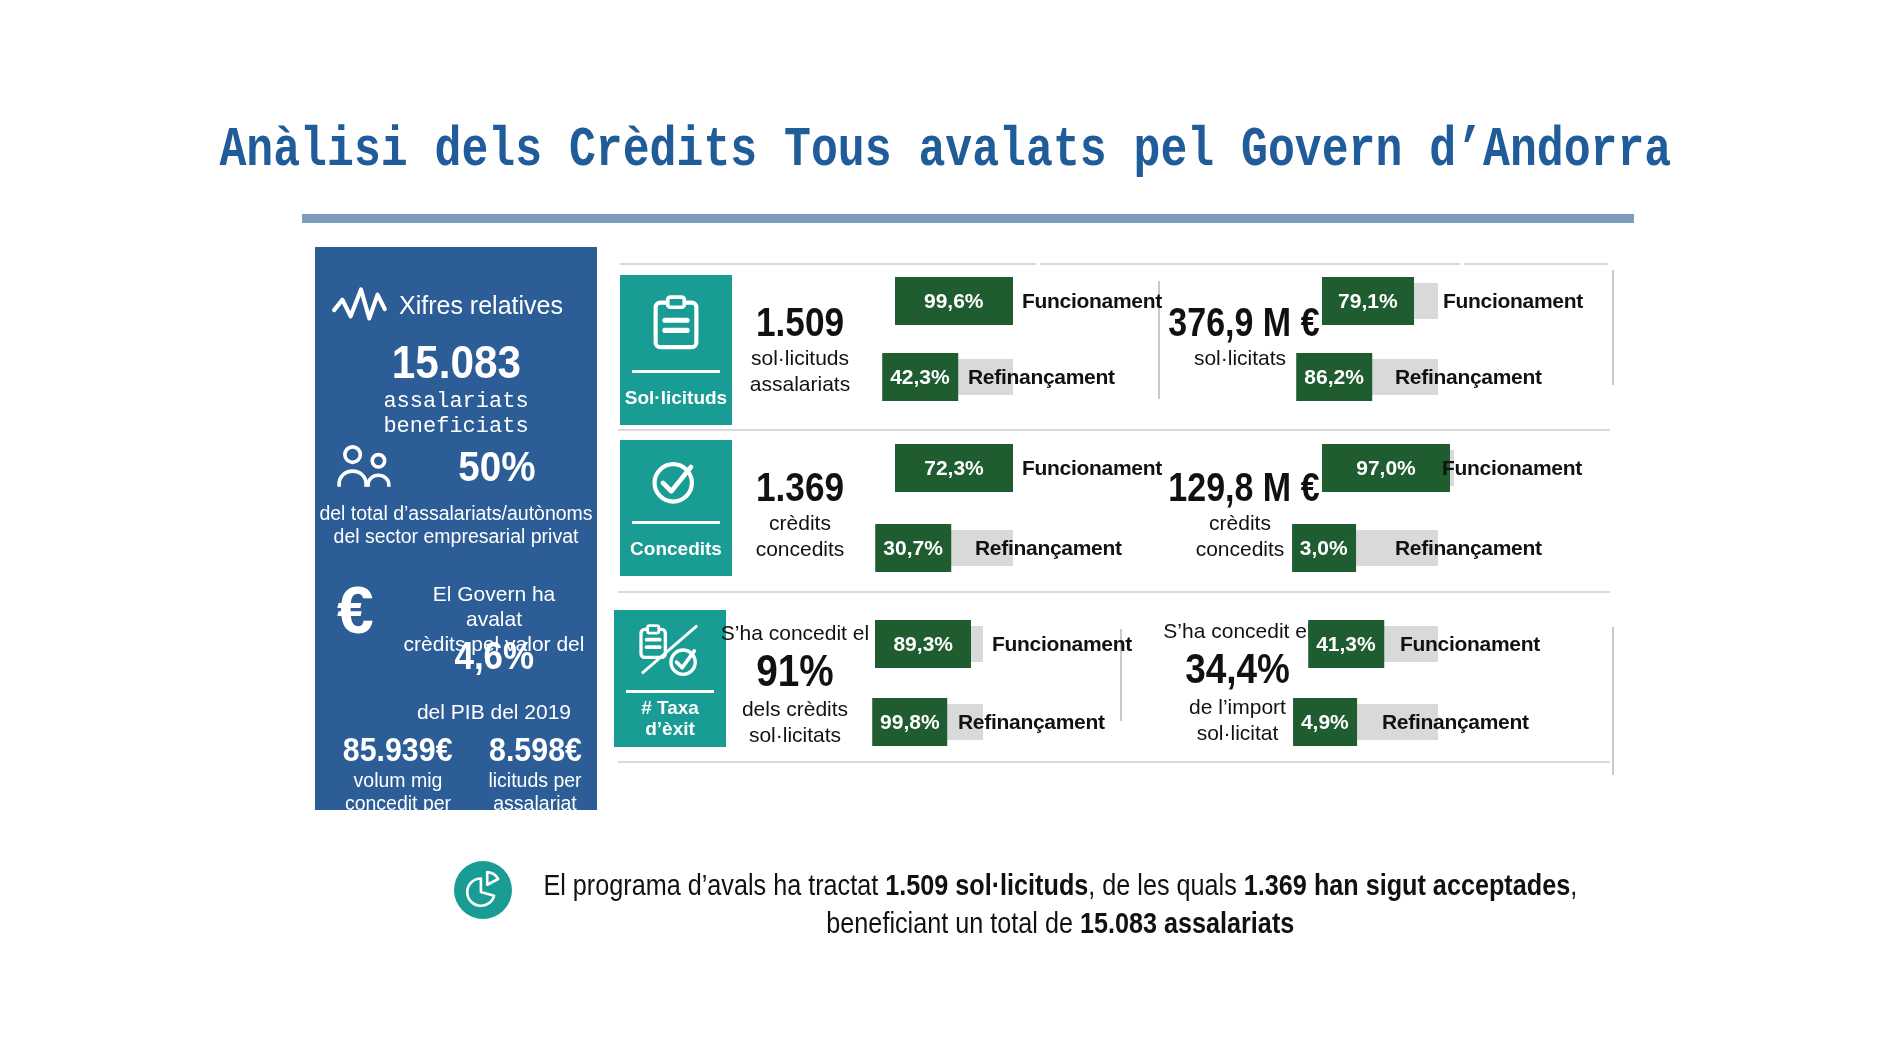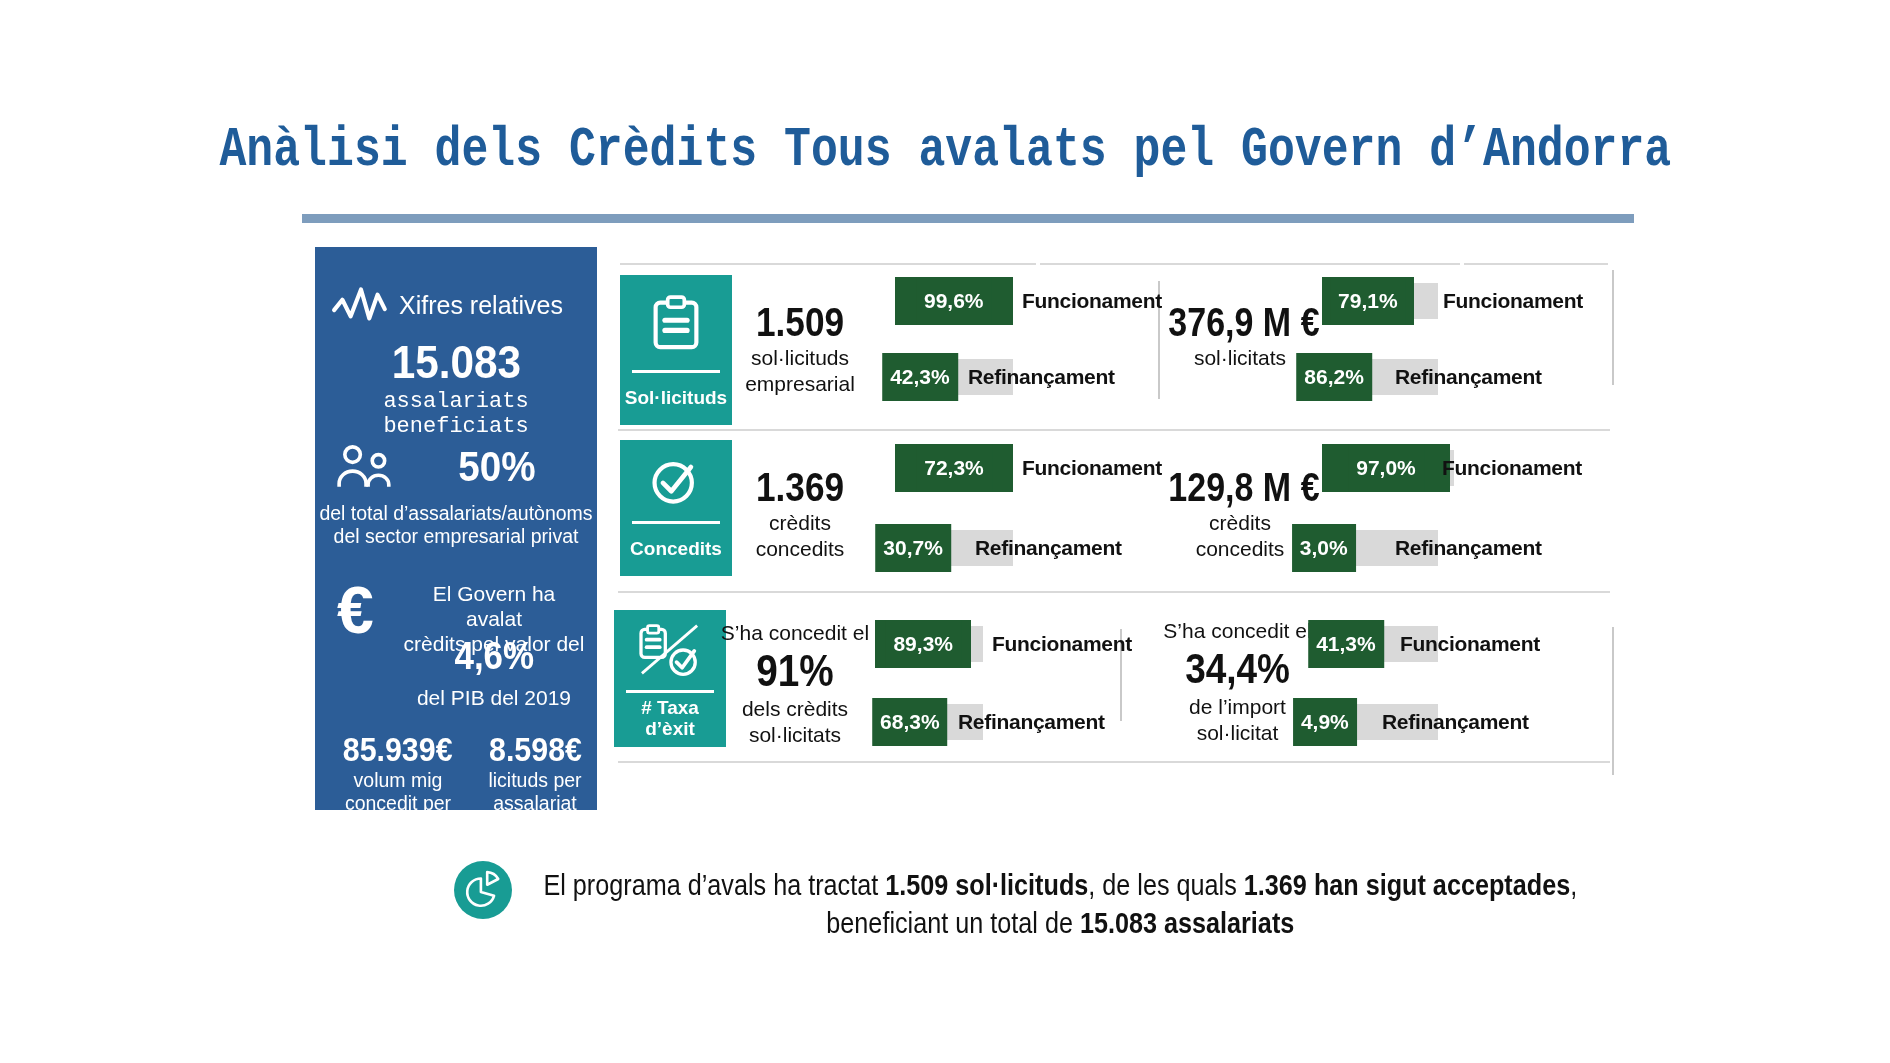--- a/index.html
+++ b/index.html
@@ -95,21 +95,21 @@
     </div>
 
     <span class="abs" style="left:22px;top:330px;font-size:66px;font-weight:700;color:#fff;line-height:66px;">€</span>
     <div class="abs cap" style="left:88px;top:334px;width:182px;text-align:center;font-size:21px;">
       <div>El Govern ha avalat</div>
       <div>crèdits pel valor del</div>
     </div>
     <div class="abs" style="left:88px;top:388px;width:182px;text-align:center;">
       <span class="big" style="font-size:38px;">4,6%</span>
     </div>
-    <div class="abs cap" style="left:88px;top:438px;width:182px;text-align:center;font-size:21px;">del PIB del 2019</div>
+    <div class="abs cap" style="left:88px;top:452px;width:182px;text-align:center;font-size:21px;">del PIB del 2019</div>
 
     <div class="abs" style="left:4px;top:484px;width:158px;text-align:center;">
       <span class="big" style="font-size:33px;">85.939€</span>
       <div class="cap" style="font-size:19.5px;line-height:23px;">
         <div>volum mig</div>
         <div>concedit per</div>
         <div>crèdit</div>
       </div>
     </div>
     <div class="abs" style="left:162px;top:484px;width:116px;text-align:center;">
@@ -141,21 +141,21 @@
         <line x1="15" y1="39" x2="39" y2="39" stroke="#fff" stroke-width="5.5" stroke-linecap="round"></line>
       </svg>
     </span>
     <div class="tealrule"></div>
     <div class="tablabel">Sol·licituds</div>
   </div>
 
   <div class="abs statblock" style="left:725px;top:300px;width:150px;">
     <span class="num" style="font-size:40px;">1.509</span>
     <div class="cap">sol·licituds</div>
-    <div class="cap">empresarial</div>
+    <div class="cap">assalariats</div>
   </div>
 
   <div class="bar" style="left:895px;top:277px;width:118px;">
     <div class="track"></div>
       <div class="fill" style="width: 99.6%;"></div>
       <div class="badge" style="left: 49.8%;">99,6%</div>
   </div>
   <div class="bar-label" style="left:1022px;top:288px;">Funcionament</div>
   <div class="bar" style="left:895px;top:353px;width:118px;">
     <div class="track"></div>
@@ -256,21 +256,21 @@
 
   <div class="bar" style="left:875px;top:620px;width:108px;">
     <div class="track"></div>
       <div class="fill" style="width: 89.3%;"></div>
       <div class="badge" style="left: 44.65%;">89,3%</div>
   </div>
   <div class="bar-label" style="left:992px;top:631px;">Funcionament</div>
   <div class="bar" style="left:875px;top:698px;width:108px;">
     <div class="track"></div>
       <div class="fill" style="width: 64.5%;"></div>
-      <div class="badge" style="left: 32.25%;">68,3%</div>
+      <div class="badge" style="left: 32.25%;">99,8%</div>
   </div>
   <div class="bar-label" style="left:958px;top:709px;">Refinançament</div>
 
   <div class="abs statblock" style="left:1155px;top:618px;width:165px;">
     <div class="intro">S’ha concedit el</div>
     <span class="num" style="font-size:42px;line-height:50px;">34,4%</span>
     <div class="cap">de l’import</div>
     <div class="cap">sol·licitat</div>
   </div>
 

